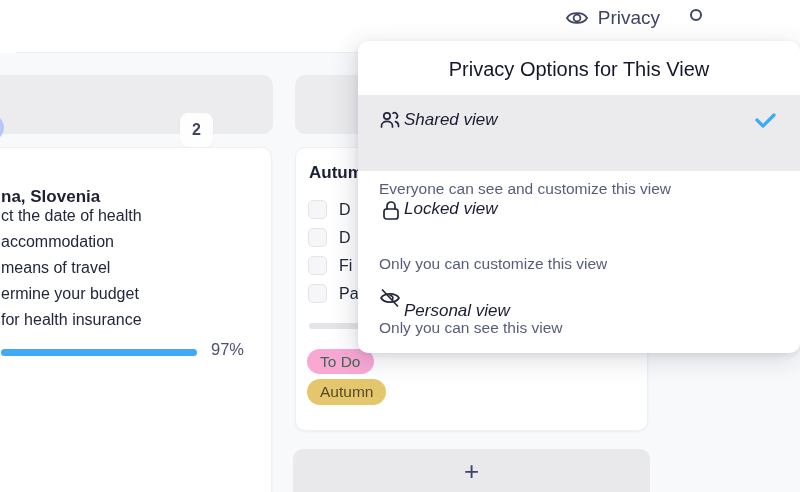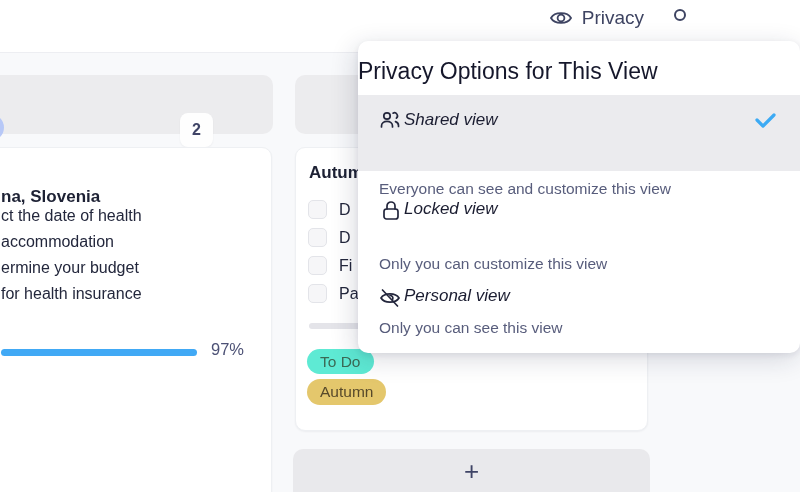--- a/index.html
+++ b/index.html
@@ -1,21 +1,21 @@
 <!DOCTYPE html>
 <html><head>
 <meta charset="utf-8">
 <style>
   * { margin:0; padding:0; box-sizing:border-box; }
   html,body { width:800px; height:492px; }
   body { font-family:"Liberation Sans", sans-serif; background:#ffffff; }
   #stage { position:relative; width:800px; height:492px; overflow:hidden; background:#ffffff; }
 
   
-  .topbar { position:absolute; left:0; top:0; width:680px; height:53px; background:#ffffff; border-bottom:1px solid #edeef2; z-index:5; }
+  .topbar { position:absolute; left:16px; top:0; width:680px; height:53px; background:#ffffff; border-bottom:1px solid #edeef2; z-index:5; }
   .privacy-btn { position:absolute; right:36px; top:7px; display:flex; align-items:center; gap:9px; color:#3e4462; font-size:19px; cursor:pointer; }
   .corner-sliver { position:absolute; right:-6px; top:9px; width:12px; height:12px; border:2px solid #3e4462; border-radius:50%; }
 
   
   .board { position:absolute; left:0; top:53px; width:800px; height:439px; background:#f8f9fb; }
 
   .col-header { position:absolute; background:#ececee; border-radius:10px; height:59px; }
   .hdr-left  { left:-40px; top:22px; width:313px; }
   .hdr-mid   { left:295px; top:22px; width:355px; }
 
@@ -36,28 +36,28 @@
   .check-lines { position:absolute; left:40px; top:55px; font-size:16px; color:#23273c; line-height:26px; }
   .progress-track { position:absolute; left:40px; top:201px; width:196px; height:7px; background:#41a9f5; border-radius:4px; }
   .progress-label { position:absolute; left:250px; top:192px; font-size:16.5px; color:#4c5175; }
 
   .cb-row { position:absolute; left:12px; display:flex; align-items:center; gap:12px; }
   .cb-box { width:19px; height:19px; background:#f6f6f8; border:1.5px solid #e3e4e9; border-radius:5px; }
   .cb-label { font-size:16px; color:#23273c; }
   .bar-gray { position:absolute; left:13px; top:175px; width:160px; height:6px; background:#e4e4e9; border-radius:3px; }
 
   .tag { position:absolute; left:11px; height:25px; border-radius:13px; padding:0 13px; font-size:15.5px; line-height:25px; display:inline-block; }
-  .tag-green { top:201px; background:#5eead4; color:#3b6a55; }
+  .tag-green { top:201px; background:#f9a8d4; color:#3b6a55; }
   .tag-gold  { top:231px; background:#e4c76c; color:#57492a; height:26px; line-height:26px; }
 
   .add-bar { position:absolute; left:293px; top:396px; width:357px; height:62px; background:#e9e9ec; border-radius:10px; text-align:center; color:#3f4466; font-size:26px; font-weight:300; line-height:44px; cursor:pointer; }
 
   
   .dropdown { position:absolute; left:358px; top:41px; width:442px; height:312px; background:#ffffff; border-radius:10px; box-shadow:-3px 6px 26px rgba(25,30,60,.16), 0 2px 6px rgba(25,30,60,.08); z-index:30; }
-  .dd-title { position:absolute; left:0; top:17px; width:100%; text-align:left; font-size:23px; font-weight:500; color:#15172b; }
+  .dd-title { position:absolute; left:0; top:17px; width:100%; text-align:center; font-size:20px; font-weight:500; color:#15172b; }
   .dd-row-bg { position:absolute; left:0; top:54px; width:100%; height:76px; background:#ebebee; }
   .dd-icon { position:absolute; color:#23263c; }
   .dd-label { position:absolute; font-size:17px; font-weight:500; color:#1a1c30;font-style:italic; }
   .dd-desc { position:absolute; font-size:15.5px; color:#585d7c; }
   .dd-check { position:absolute; left:396px; top:70px; }
   .dd-option { cursor:pointer; }
 </style>
 </head>
 <body>
 
@@ -68,20 +68,21 @@
     <div class="col-header hdr-left">
       <div class="pill-blue">inter</div>
       <div class="count-badge">2</div>
     </div>
 
     <div class="card card-left">
       <div class="card-title title-left">na, Slovenia</div>
       <div class="check-lines">
         <div>ct the date of health</div>
         <div>accommodation</div>
+        <div>means of travel</div>
         <div>ermine your budget</div>
         <div>for health insurance</div>
       </div>
       <div class="progress-track"></div>
       <div class="progress-label">97%</div>
 
     </div>
 
     <div class="col-header hdr-mid">
       <svg class="chevron" width="22" height="16" viewBox="0 0 22 16" fill="none" stroke="#3f4466" stroke-width="2.4" stroke-linecap="round" stroke-linejoin="round">
@@ -150,17 +151,17 @@
         <path d="M7 10 V7 a4 4 0 0 1 8 0 v3"></path>
       </svg>
     <div class="dd-label dd-option" style="left:46px; top:158px;">Locked view</div>
     <div class="dd-desc" style="left:21px; top:194px;margin-top:20px;">Only you can customize this view</div>
 
     <svg class="dd-icon dd-option" style="left:20px; top:245px;" width="24" height="24" viewBox="0 0 24 24" fill="none" stroke="#23263c" stroke-width="1.7" stroke-linecap="round">
         <path d="M3 12 C6.3 6.5, 17.7 6.5, 21 12 C17.7 17.5, 6.3 17.5, 3 12 Z"></path>
         <path d="M12 9.3 a2.9 2.9 0 0 1 2.7 3.9"></path>
         <line x1="4.5" y1="4" x2="19.5" y2="20"></line>
       </svg>
-    <div class="dd-label dd-option" style="left:46px; top:245px;">Personal view</div>
+    <div class="dd-label dd-option" style="left:46px; top:260px;">Personal view</div>
     <div class="dd-desc" style="left:21px; top:278px;">Only you can see this view</div>
   </div>
 
 </div>
 
 </body></html>

